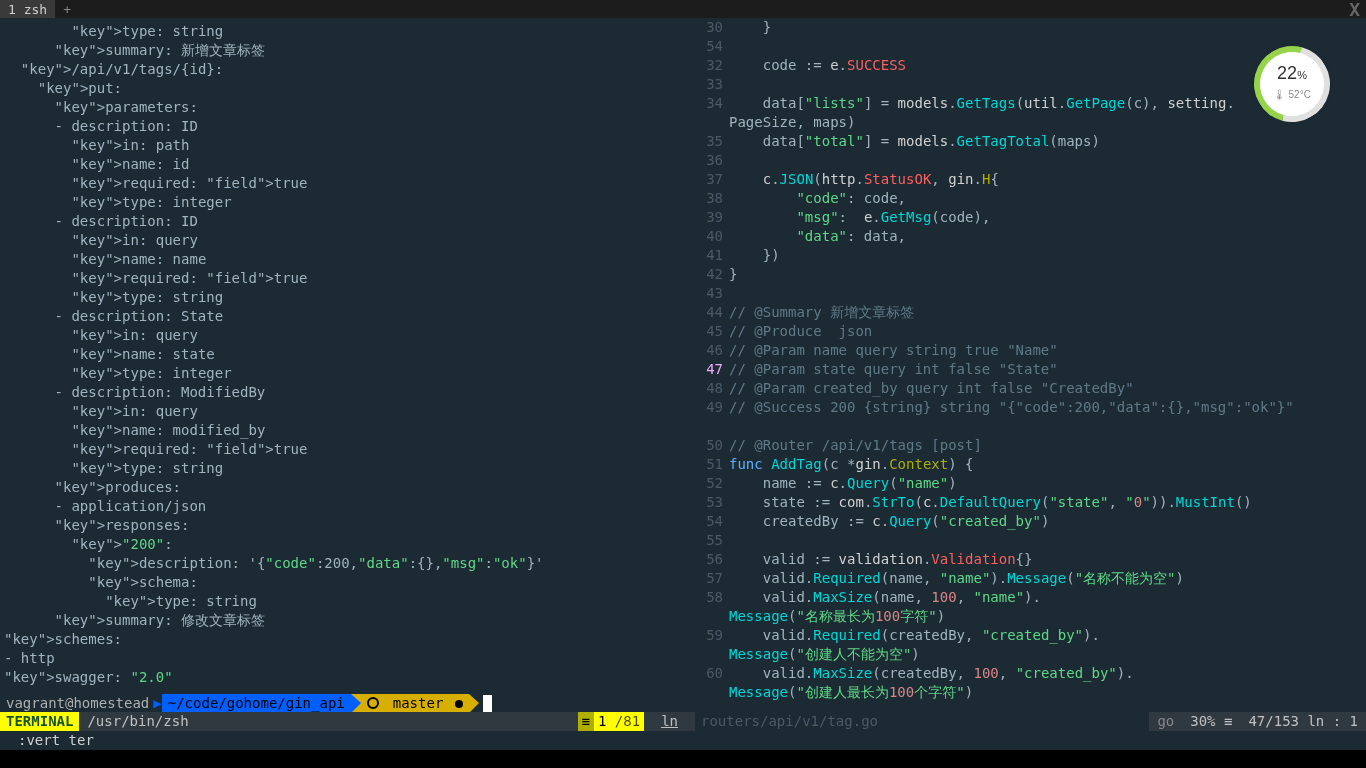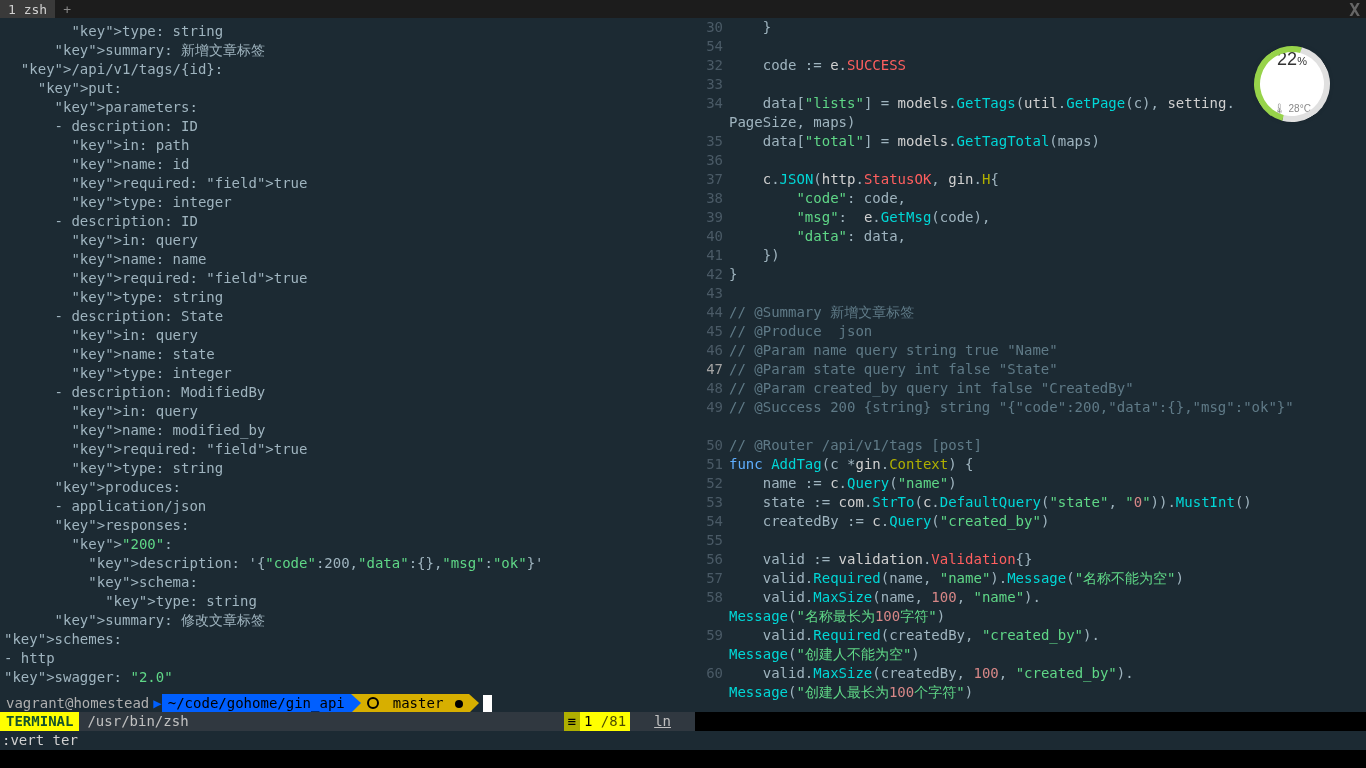--- a/index.html
+++ b/index.html
@@ -6,21 +6,21 @@
 html,body { width:1366px; height:768px; background:#000; font-family:"DejaVu Sans Mono","Consolas",monospace; font-size:14px; line-height:19px; overflow:hidden; }
 .tabbar { height:18px; background:#1c1c1c; display:flex; align-items:center; }
 .tab { background:#3a3a3a; color:#d0d0d0; padding:0 8px; font-size:13px; height:18px; display:flex; align-items:center; }
 .tab.plus { background:#1c1c1c; color:#888; }
 .close-x { position:absolute; right:6px; top:0; color:#666; font-size:18px; font-weight:bold; cursor:pointer; }
 .main { display:flex; height:694px; }
 .pane { height:100%; overflow:hidden; }
 .left { width:695px; background:#1c2a33; color:#9fb4bf; padding:4px 0 0 4px; }
 .right { width:671px; background:#1c2a33; color:#9fb4bf; display:flex; }
 .gutter { width:34px; text-align:right; color:#4a5a66; padding-right:6px; }
-.gutter .cur { color:#a3a3a3; }
+.gutter .cur { color:#f0abfc; }
 .code { flex:1; white-space:pre; }
 .left pre, .right pre { white-space:pre; font-family:inherit; }
 
 .kw { color:#5fafff; }      
 .fn { color:#00d7d7; }      
 .str { color:#5fd787; }     
 .num { color:#d78787; }
 .id { color:#d0d0d0; }
 .field { color:#ff5f5f; }   
 .cmt { color:#5f7a87; }     
@@ -36,28 +36,28 @@
 .p3 .branch::before{content:"";display:inline-block;width:8px;height:8px;border:2px solid #000;border-radius:50%;margin-right:2px;position:relative;top:1px;}
 .p3 .dot{width:8px;height:8px;background:#000;border-radius:50%;display:inline-block;}
 .cursor { width:9px; height:17px; background:#fff; display:inline-block; margin-left:4px;}
 
 .status { height:19px; display:flex; font-size:14px; }
 .sL { display:flex; width:695px; }
 .sR { display:flex; width:671px; }
 .sL .mode { background:#ffff00; color:#14532d; padding:0 6px; font-weight:bold;}
 .sL .path { background:#303840; color:#c0c0c0; padding:0 8px; flex:1;}
 .sL .pos { background:#ffff00; color:#000; padding:0 4px;}
-.sL .ln { background:#303840; color:#c0c0c0; padding:0 24px;text-decoration:underline;}
+.sL .ln { background:#303840; color:#c0c0c0; padding:0 17px;text-decoration:underline;}
 .sR .file { color:#4a5a66; padding:0 6px; flex:1; background:#1c2a33;}
 .sR .ft { background:#303840; color:#888; padding:0 8px;}
 .sR .pct { background:#303840; color:#c0c0c0; padding:0 8px;}
 .sR .rc { background:#303840; color:#c0c0c0; padding:0 8px;}
-.cmdline { height:19px; background:#1c2a33; color:#d0d0d0; padding-left:2px; font-size:14px;}
-
-.widget { position:absolute; right:40px; top:50px; width:68px; height:68px; border-radius:50%; background:#fff; box-shadow:0 0 6px rgba(0,0,0,.6); display:flex; flex-direction:column; align-items:center; justify-content:space-between; }
+.cmdline { height:19px; background:#1c2a33; color:#d0d0d0; padding-left:18px; font-size:14px;}
+
+.widget { position:absolute; right:40px; top:50px; width:68px; height:68px; border-radius:50%; background:#fff; box-shadow:0 0 6px rgba(0,0,0,.6); display:flex; flex-direction:column; align-items:center; justify-content:center; }
 .widget::before { content:""; position:absolute; inset:-4px; border-radius:50%; border:6px solid #97d34a; border-right-color:#e0e0e0; border-bottom-color:#e0e0e0; transform:rotate(-30deg);}
 .widget .pct { font-size:18px; color:#333; font-family:Arial,sans-serif;}
 .widget .pct small{font-size:11px;}
 .widget .temp { font-size:10px; color:#888; font-family:Arial,sans-serif;}
 </style>
 </head>
 <body>
 
 <div class="tabbar">
   <div class="tab">1 zsh</div>
@@ -199,19 +199,25 @@
 </div>
 
 <div class="status">
   <div class="sL">
     <span class="mode"> TERMINAL </span>
     <span class="path">/usr/bin/zsh</span>
     <span class="pos" style="background:#afaf00;color:#000;">≡</span>
     <span class="pos"><span>1</span> <span style="opacity:.7">/81</span></span>
     <span class="ln">ln</span>
   </div>
+  <div class="sR">
+    <span class="file">routers/api/v1/tag.go</span>
+    <span class="ft">go</span>
+    <span class="pct">30% ≡</span>
+    <span class="rc">47/153 ln : 1</span>
+  </div>
 </div>
 <div class="cmdline">:vert ter</div>
 
 <div class="widget">
   <div class="pct"><span>22</span><small>%</small></div>
-  <div class="temp">🌡 28°C</div>
+  <div class="temp">🌡 52°C</div>
 </div>
 
 </body></html>

